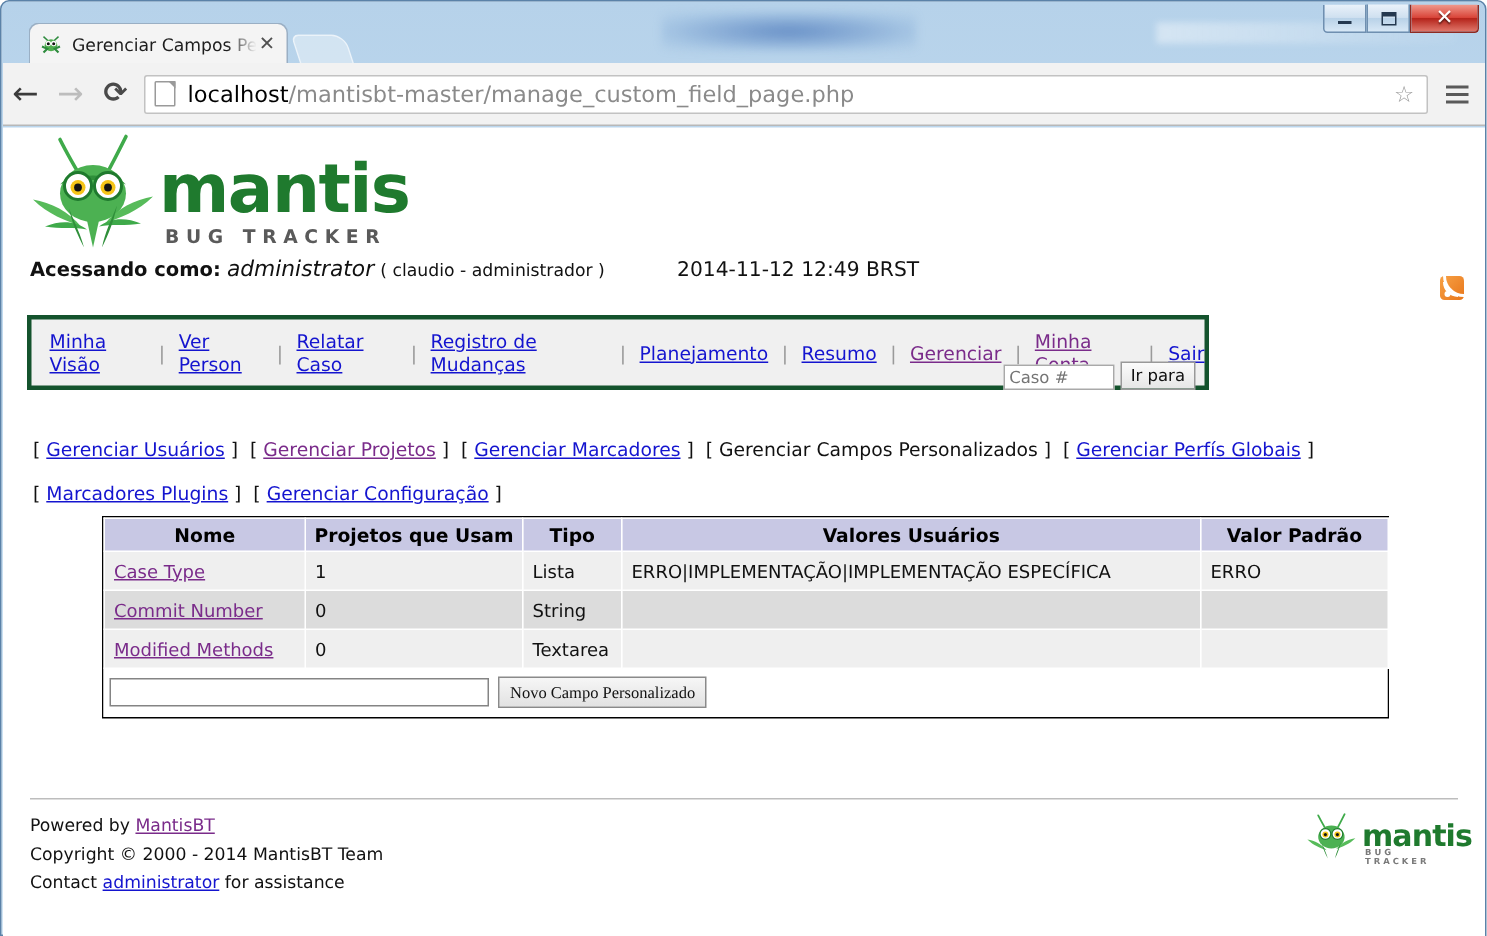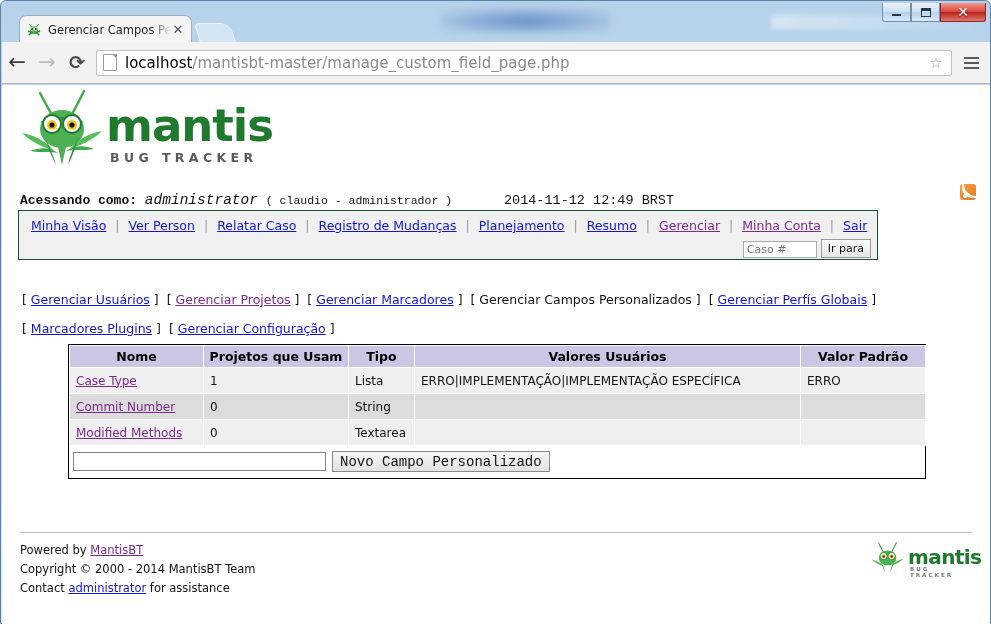--- a/index.html
+++ b/index.html
@@ -243,25 +243,24 @@
     left: 90px; top: 61px;
     font-family: "DejaVu Sans", sans-serif;
     font-size: 12.5px;
     font-weight: bold;
     color: #5a5a5a;
     letter-spacing: 4.4px;
   }
 
   #userline {
     position: absolute;
-    left: 18px; top: 107px;
+    left: 18px; top: 87px;
     font-size: 13px;
     color: #111;
     white-space: nowrap;
-    font-family: Liberation Mono, monospace;
   }
   #userline .lbl { font-weight: bold; }
   #userline .uname { font-style: italic; font-size: 14.5px; }
   #userline .paren { font-size: 11.5px; }
   #userline .stamp { font-size: 13.5px; margin-left: 44px; }
 
   #rss-icon {
     position: absolute;
     left: 958px; top: 99px;
     width: 16px; height: 16px;
@@ -285,23 +284,23 @@
   #rss-icon .arc2 {
     left: 2px; bottom: 2px; width: 12px; height: 12px;
     border: 2px solid #fff; border-radius: 0 0 0 16px;
     border-top: none; border-right: none;
   }
 
   
   #mainnav {
     position: absolute;
     left: 16px; top: 125px;
-    width: 860px; height: 50px;
+    width: 788px; height: 50px;
     background: #f0f0f0;
-    border: 1px solid #14532d;
+    border: 3px solid #14532d;
     box-sizing: border-box;
   }
   #navlinks {
     position: absolute;
     left: 12px; top: 7px;
     display: flex;
     align-items: center;
     font-size: 12.5px;
   }
   #navlinks .sep {
@@ -412,22 +411,22 @@
     background: #fff;
     box-sizing: border-box;
     font-size: 12px;
     font-family: "DejaVu Sans", sans-serif;
     padding: 0 3px;
   }
   #newfield-button {
     height: 21px;
     border: 1px solid #8a8a8a;
     background: linear-gradient(to bottom,#f6f6f6,#e2e2e2);
-    font-size: 14px;
-    font-family: Liberation Mono, monospace;
+    font-size: 11px;
+    font-family: Liberation Serif, serif;
     color: #111;
     padding: 0 7px;
     box-sizing: border-box;
     cursor: pointer;
   }
 
   
   #footer-rule {
     position: absolute;
     left: 18px; top: 447px;

